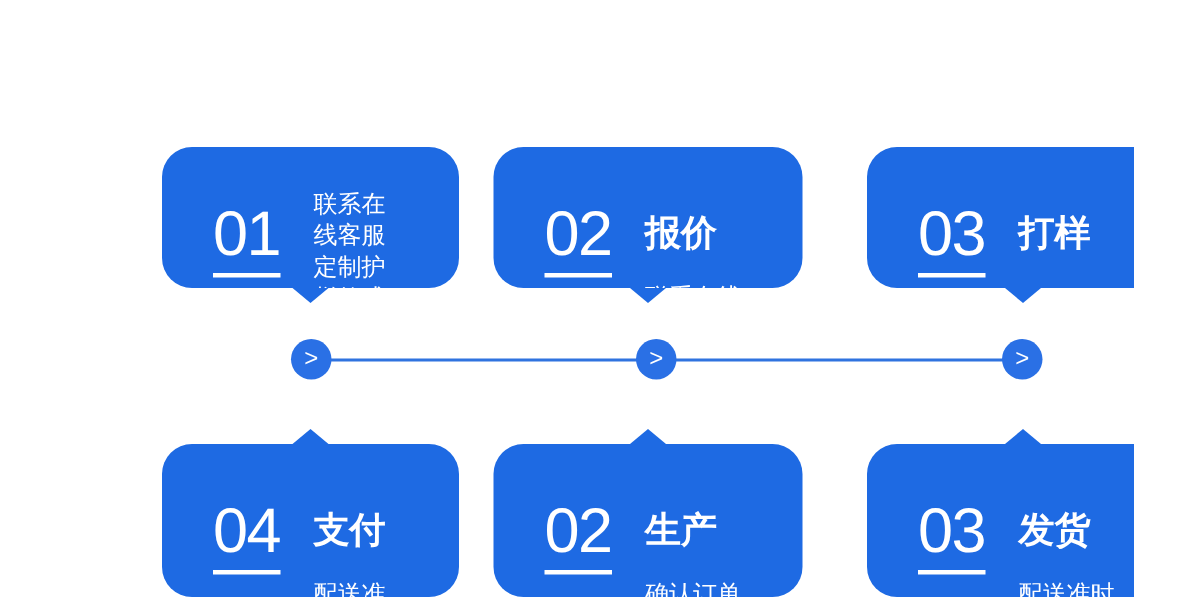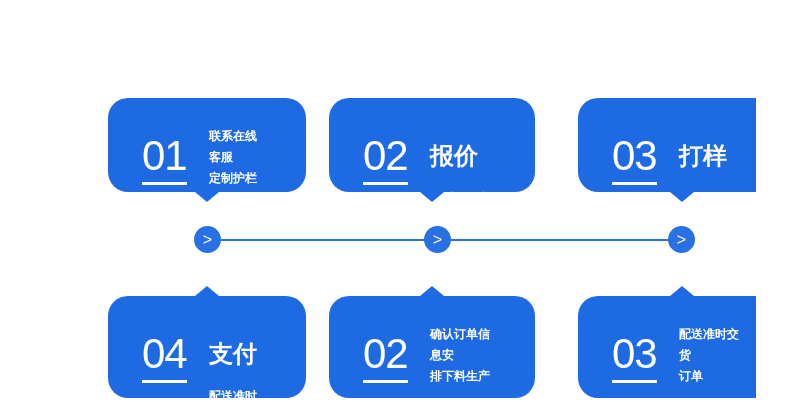--- a/index.html
+++ b/index.html
@@ -64,22 +64,22 @@
     line-height: 1;
     font-weight: 400;
     letter-spacing: -1px;
     padding-bottom: 5px;
     border-bottom: 3px solid var(--text-color);
   }
   .txt { position: absolute; left: 67px; top: 8px; right: 6px; }
   .title { font-size: 24px; font-weight: 700; line-height: 31px; }
   .desc {
     margin-top: 3px;
-    font-size: 12px;
-    font-weight: 700;
+    font-size: 16px;
+    font-weight: 400;
     line-height: 21px;
     white-space: pre-line;
   }
 
   .conn-line {
     position: absolute;
     left: 139px;
     top: 171px;
     width: 475px;
     height: 2px;
@@ -153,26 +153,28 @@
     <div class="txt">
       <div class="title">支付</div>
       <div class="desc">配送准时交货
 支付费用</div>
     </div>
   </div>
 
   <div class="card row2 c-mid">
     <span class="num">02</span>
     <div class="txt">
+      <div class="title">生产</div>
       <div class="desc">确认订单信息安
 排下料生产</div>
     </div>
   </div>
 
   <div class="card row2 c-right">
     <span class="num">03</span>
     <div class="txt">
+      <div class="title">发货</div>
       <div class="desc">配送准时交货
 订单</div>
     </div>
   </div>
 
 </div>
 
 </body></html>

